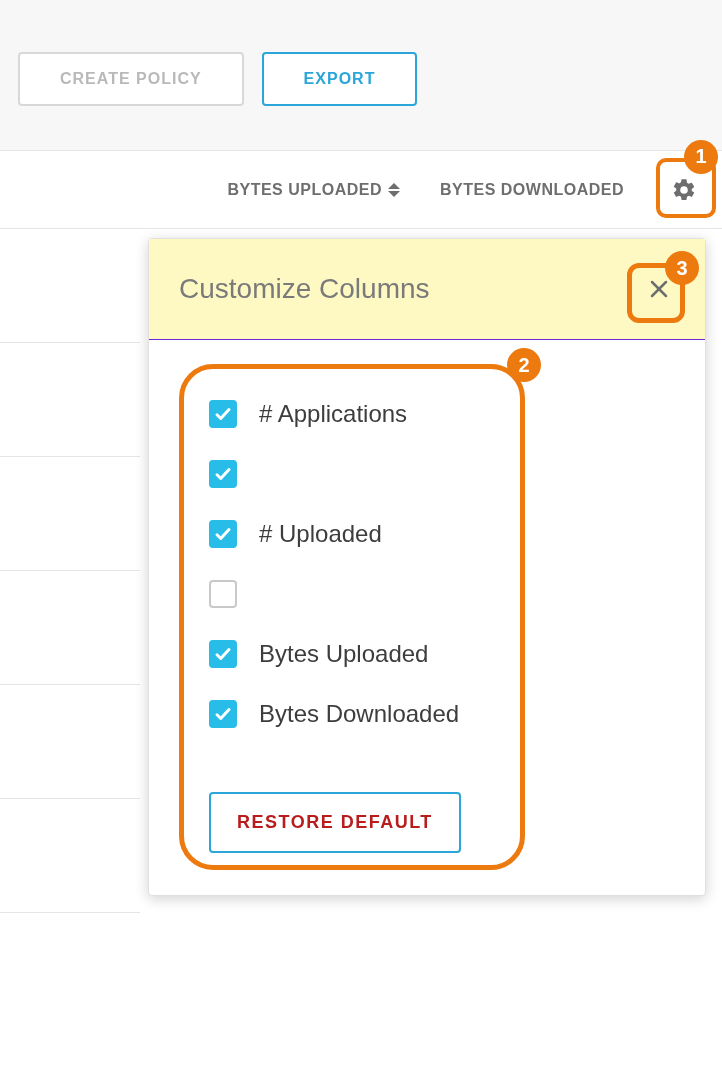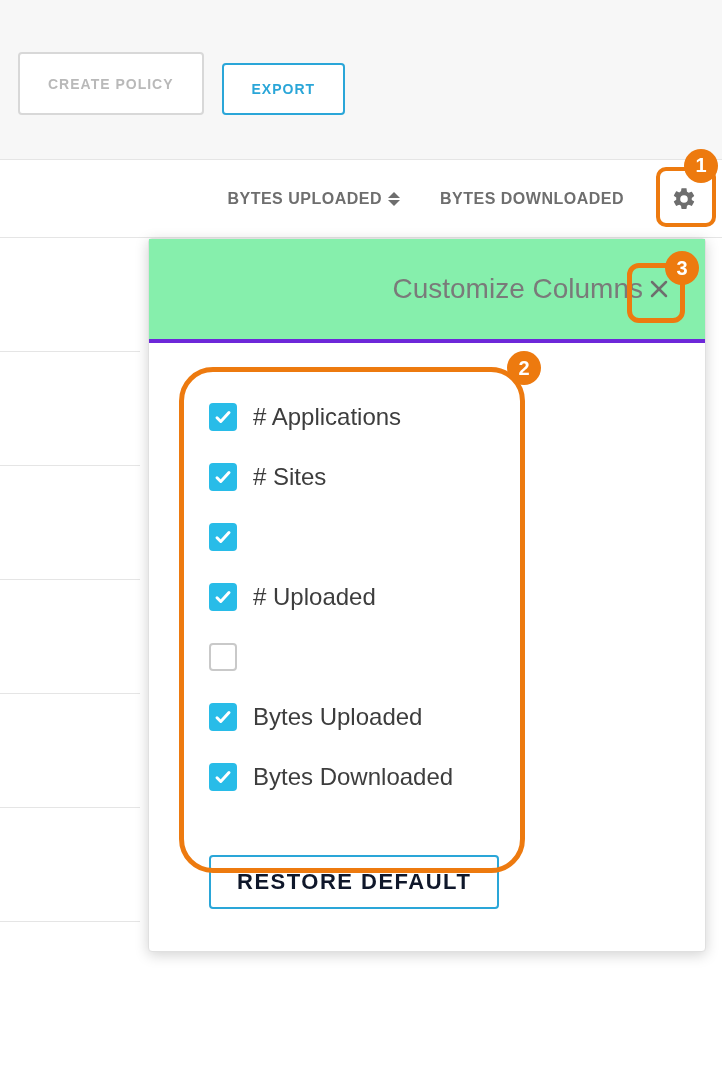--- a/index.html
+++ b/index.html
@@ -12,36 +12,35 @@
       overflow: hidden;
     }
     .top-toolbar {
       background: #f7f7f7;
       padding: 52px 18px 44px 18px;
       display: flex;
       gap: 18px;
       border-bottom: 1px solid #e5e5e5;
     }
     .btn {
-      padding: 16px 28px;
+      padding: 16px 40px;
       border-radius: 4px;
       font-weight: 700;
-      font-size: 14px;
+      font-size: 16px;
       letter-spacing: 1px;
       cursor: pointer;
       background: #fff;
     }
     .btn-grey {
       border: 2px solid #d8d8d8;
       color: #b9b9b9;
     }
     .btn-blue {
       border: 2px solid #2aa6d8;
       color: #2aa6d8;
-      margin-top: 11px;
     }
     .header-row {
       display: flex;
       align-items: center;
       padding: 0 18px;
       height: 78px;
       border-bottom: 1px solid #e5e5e5;
       gap: 40px;
       justify-content: flex-end;
       position: relative;
@@ -108,26 +107,26 @@
       top: 238px;
       left: 148px;
       width: 558px;
       background: #fff;
       border: 1px solid #e0e0e0;
       box-shadow: 0 3px 14px rgba(0,0,0,0.18);
       border-radius: 4px;
       z-index: 30;
     }
     .popover-header {
-      background: #86efac;
+      background: #fef9c3;
       padding: 34px 30px;
       display: flex;
       align-items: center;
-      justify-content: flex-end;
-      border-bottom: 4px solid #6d28d9;
+      justify-content: space-between;
+      border-bottom: 1px solid #6d28d9;
       position: relative;
     }
     .popover-title {
       color: #7a7a7a;
       font-size: 28px;
       font-weight: 400;
     }
     .close-btn {
       width: 32px; height: 32px;
       display: flex; align-items: center; justify-content: center;
@@ -140,21 +139,21 @@
     }
     .options {
       display: flex;
       flex-direction: column;
       gap: 32px;
       padding: 10px 30px 20px 30px;
     }
     .option-row {
       display: flex;
       align-items: center;
-      gap: 16px;
+      gap: 22px;
       cursor: pointer;
     }
     .checkbox {
       width: 28px; height: 28px;
       border-radius: 4px;
       flex-shrink: 0;
       display: flex; align-items: center; justify-content: center;
     }
     .checkbox.checked {
       background: #28bce8;
@@ -165,26 +164,26 @@
     }
     .option-label {
       font-size: 24px;
       color: #3d3d3d;
     }
     .restore-wrap {
       padding: 44px 30px 6px 30px;
     }
     .restore-btn {
       border: 2px solid #2aa6d8;
-      color: #0f172a;
+      color: #b91c1c;
       background: #fff;
       font-weight: 700;
-      font-size: 22px;
+      font-size: 18px;
       letter-spacing: 1.5px;
-      padding: 12px 26px;
+      padding: 18px 26px;
       border-radius: 4px;
       cursor: pointer;
     }
     .options-ring {
       position: absolute;
       border: 5px solid #ed7a0f;
       border-radius: 34px;
       top: 24px;
       left: 30px;
       width: 346px;
@@ -266,28 +265,20 @@
             </svg>
           </div>
           <span class="option-label"># Applications</span>
         </div>
         <div class="option-row">
           <div class="checkbox checked">
             <svg width="18" height="18" viewBox="0 0 24 24" fill="none" stroke="#fff" stroke-width="4" stroke-linecap="round" stroke-linejoin="round">
               <polyline points="4 13 9 18 20 6"></polyline>
             </svg>
           </div>
-          <span class="option-label"># Sites</span>
-        </div>
-        <div class="option-row">
-          <div class="checkbox checked">
-            <svg width="18" height="18" viewBox="0 0 24 24" fill="none" stroke="#fff" stroke-width="4" stroke-linecap="round" stroke-linejoin="round">
-              <polyline points="4 13 9 18 20 6"></polyline>
-            </svg>
-          </div>
         </div>
         <div class="option-row">
           <div class="checkbox checked">
             <svg width="18" height="18" viewBox="0 0 24 24" fill="none" stroke="#fff" stroke-width="4" stroke-linecap="round" stroke-linejoin="round">
               <polyline points="4 13 9 18 20 6"></polyline>
             </svg>
           </div>
           <span class="option-label"># Uploaded</span>
         </div>
         <div class="option-row">

